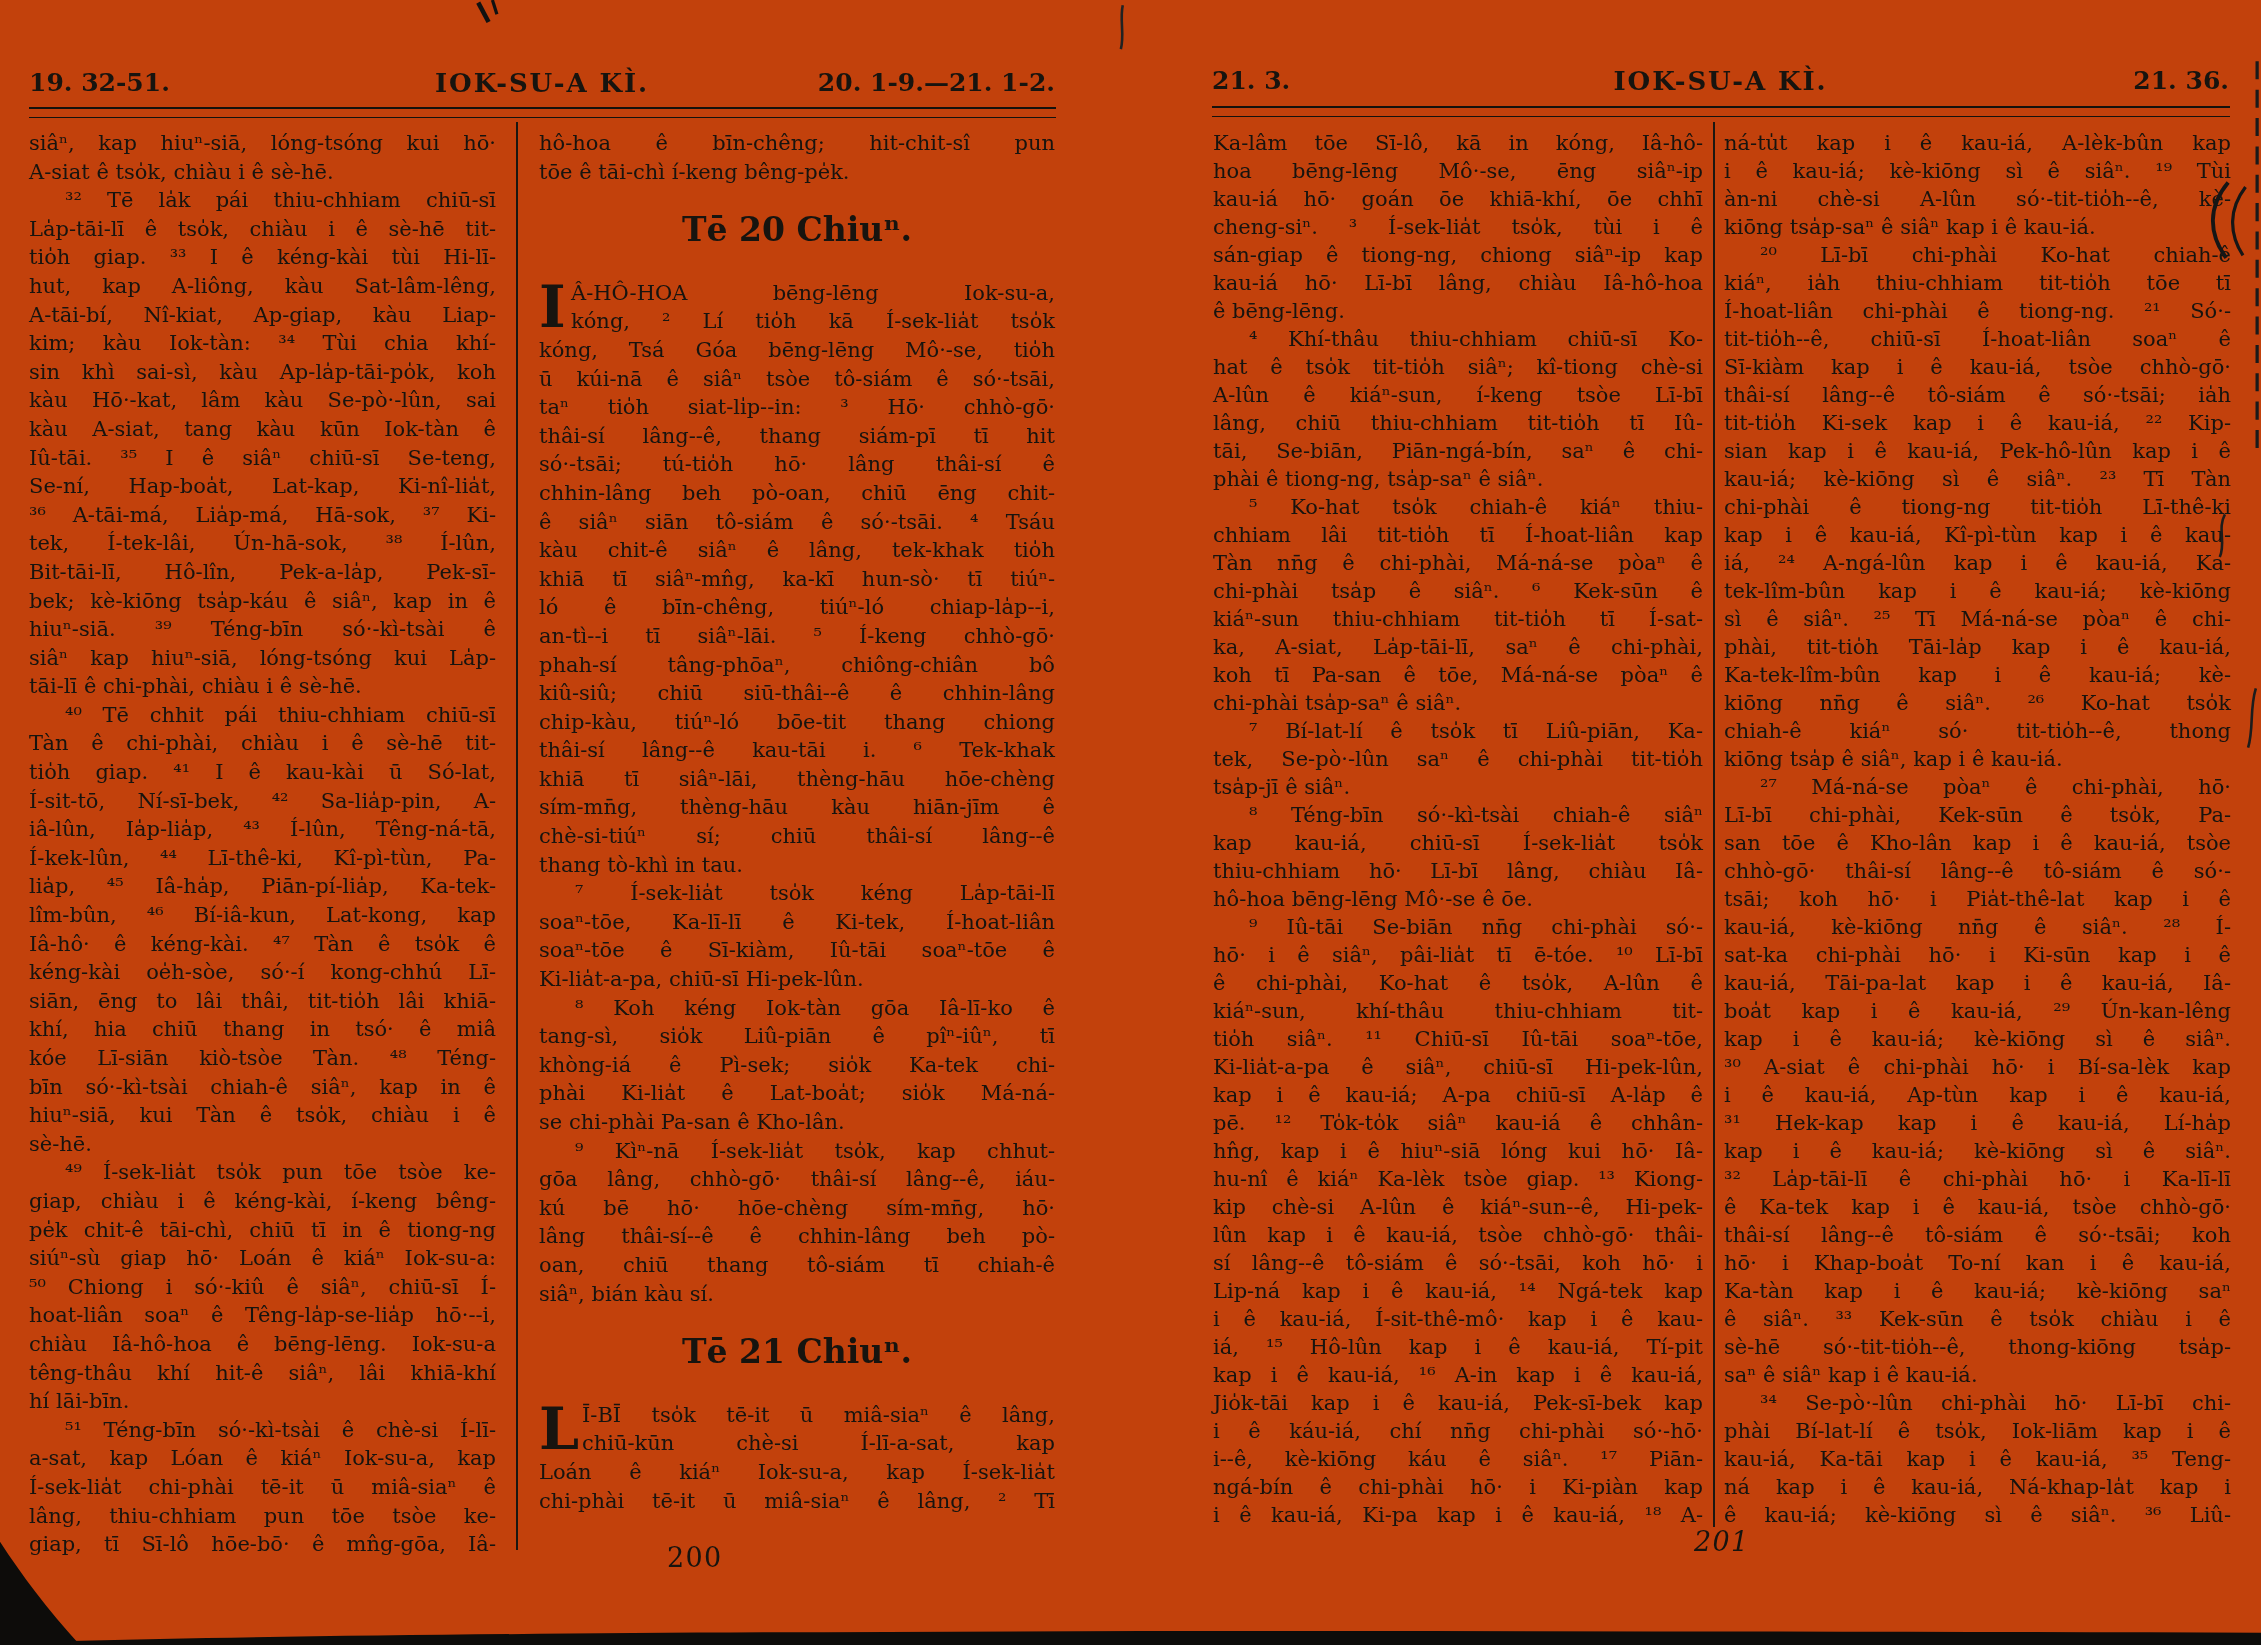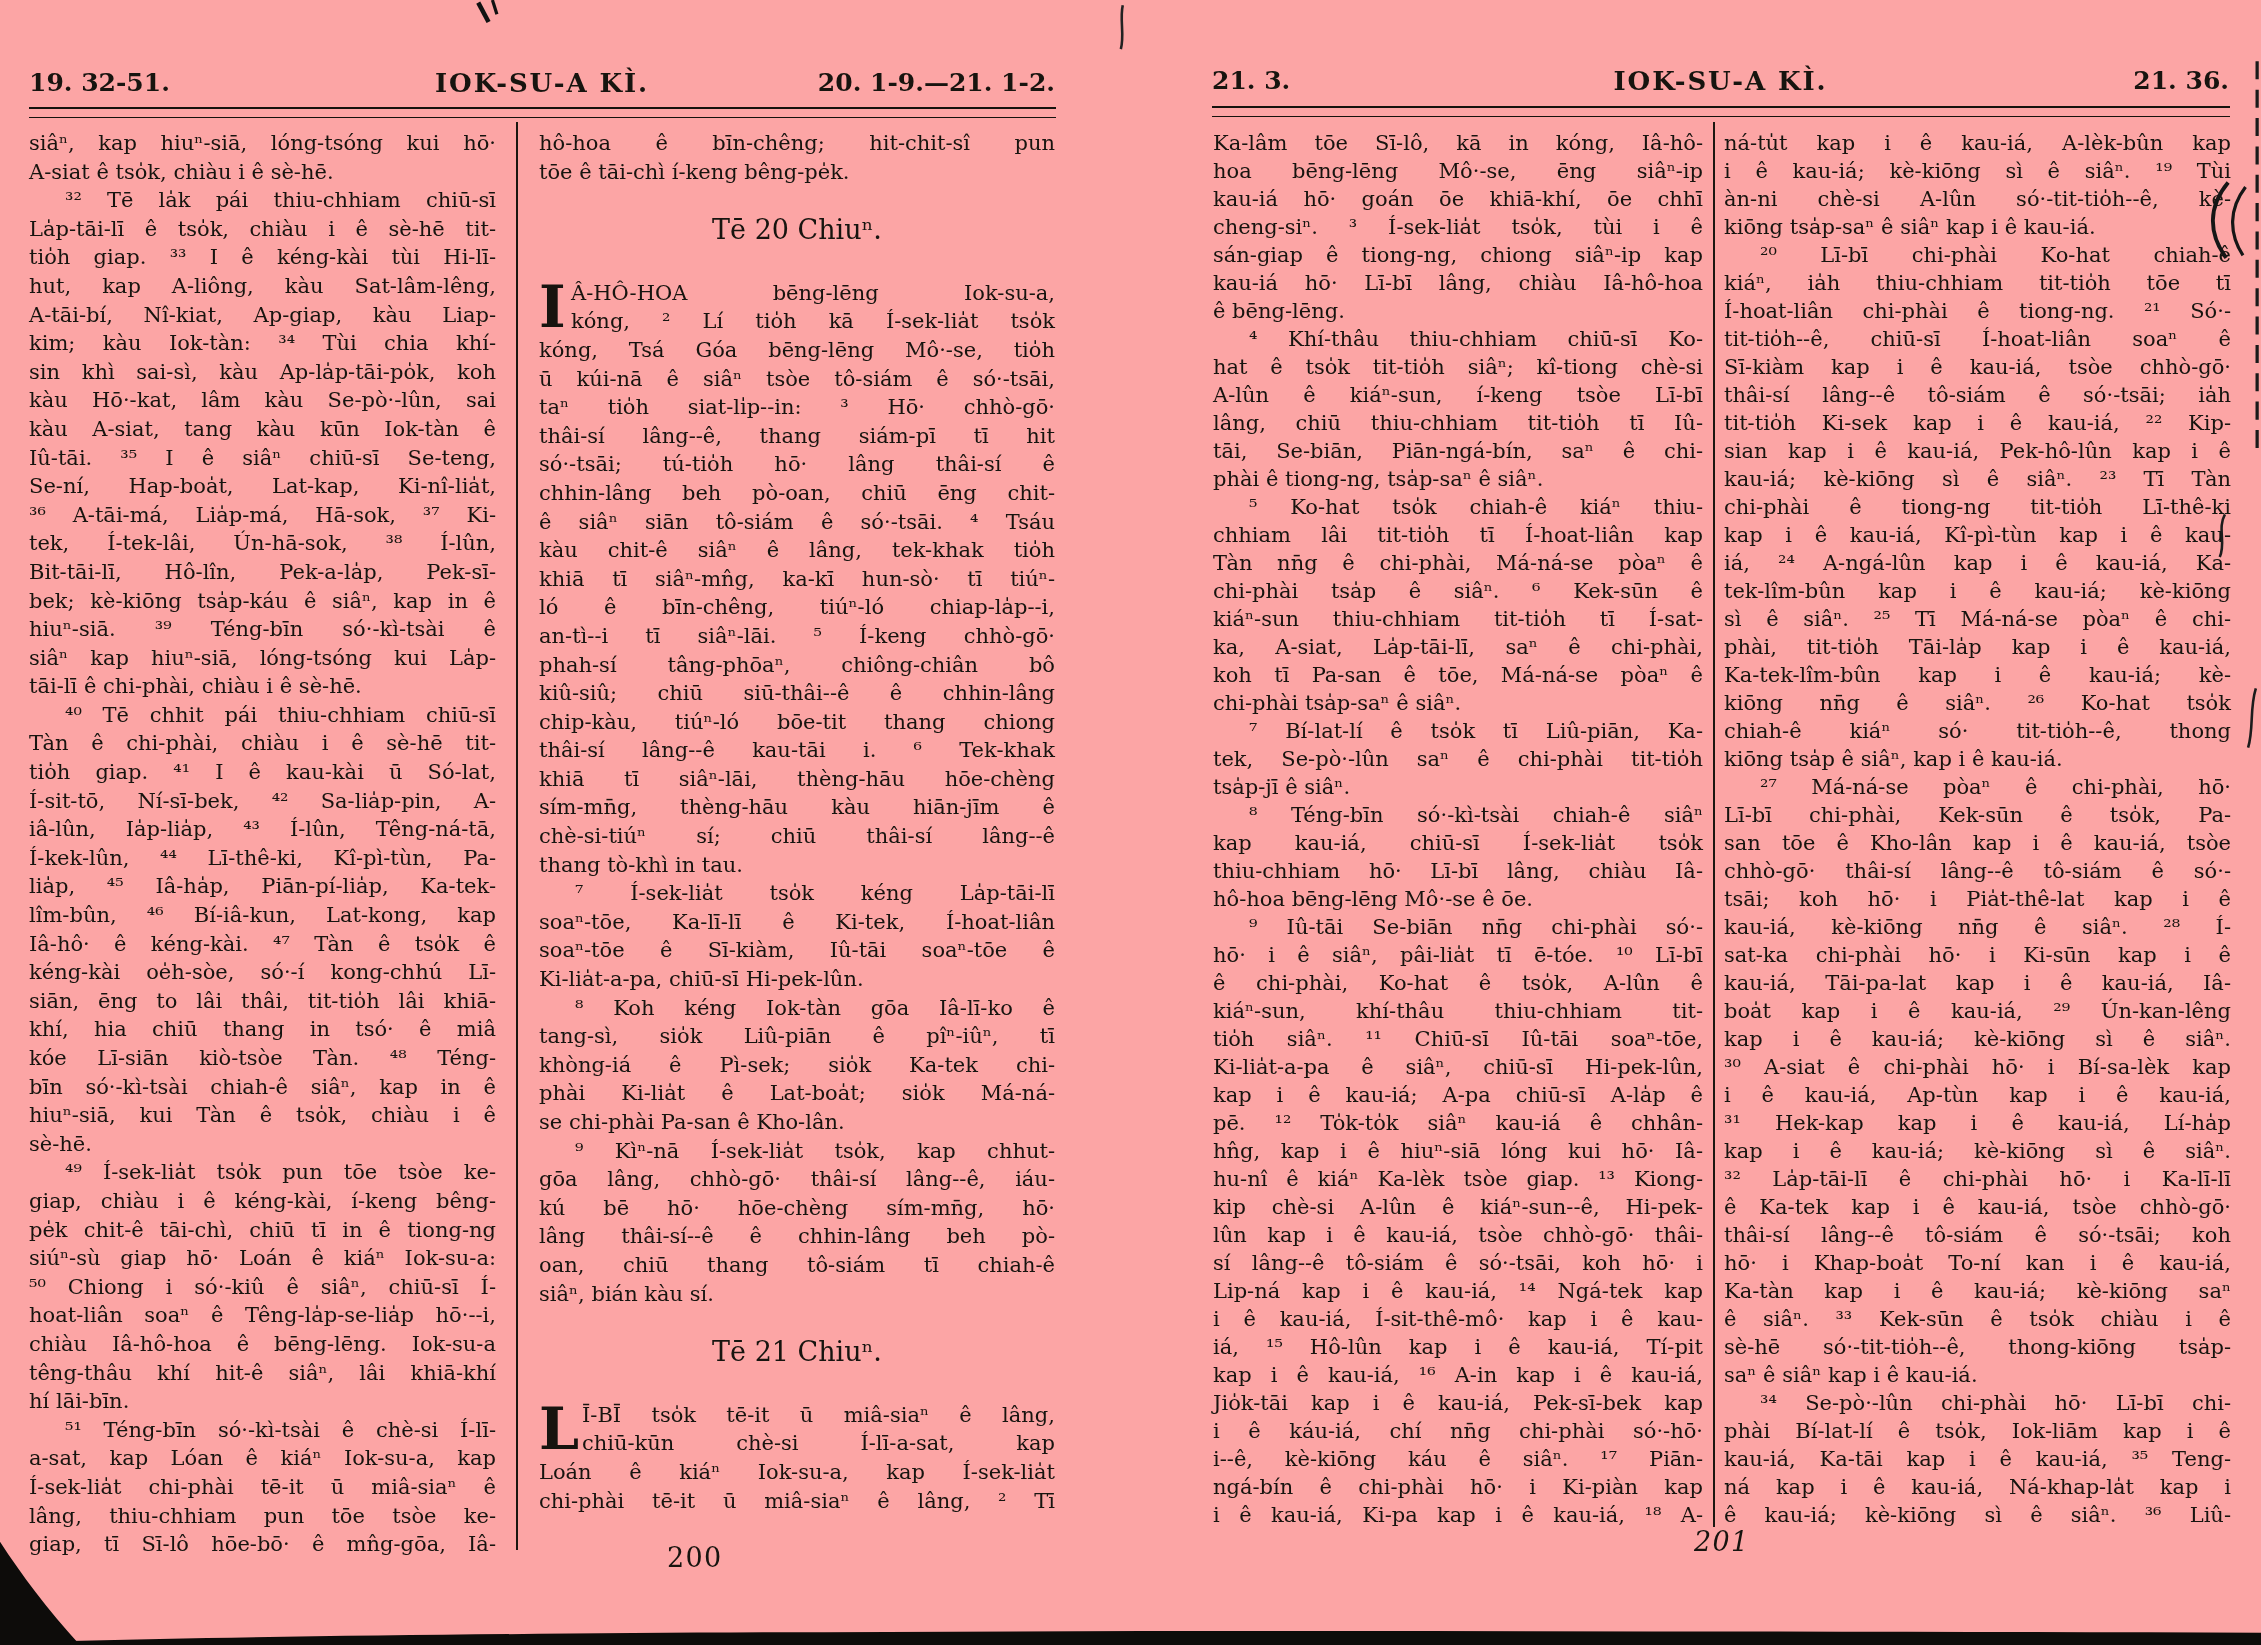--- a/index.html
+++ b/index.html
@@ -1,33 +1,33 @@
 <!DOCTYPE html>
 <html style="font-size:10.3px"><head>
 <meta charset="utf-8">
 <style>
   html,body{margin:0;padding:0;background:#e8e6e1;}
   .sheet{
     position:relative; width:2261px; height:1645px; overflow:hidden;
-    background:#fca5a5; color:#17140f;
+    background:#c2410c; color:#17140f;
     font-family:"DejaVu Serif","Liberation Serif",serif;
   }
   
   .pg-header{position:absolute; height:34px; font-weight:bold; font-size:25px; white-space:nowrap;}
   .pg-header .hl{position:absolute; left:0; top:0;}
   .pg-header .hc{position:absolute; left:50%; top:0; transform:translateX(-50%); letter-spacing:1.9px; font-size:26px;}
   .pg-header .hr{position:absolute; right:0; top:0;}
   .hdr-rule{position:absolute; height:8.4px; border-top:2.6px solid #15120d; border-bottom:1.9px solid #15120d;}
   
   .col{position:absolute; font-size:21px; line-height:28.6px;}
   .rp .col{line-height:28px;}
   .tl{text-align:justify; text-align-last:justify; white-space:normal;}
   .tle{text-align-last:left;}
   .ind{padding-left:36px;}
-  .chap{text-align:center; font-weight:normal; font-size:27px; margin:30px 0 34px 0; text-align-last:center;}
+  .chap{text-align:center; font-weight:bold; font-size:33px; margin:30px 0 34px 0; text-align-last:center;}
   .drop{position:relative;}
   .drop .cap{position:absolute; left:0; top:2.6px; font-weight:bold; font-size:57px; line-height:52px;}
   .drop.drop-I{padding-left:32px;}
   .drop.drop-L{padding-left:43px;}
   .drop .dl{text-align:justify; text-align-last:justify;}
   
   .vrule{position:absolute; width:1.9px; background:#1b1711;}
   
   .pgnum{position:absolute; font-size:27px; letter-spacing:1.3px;}
   .artifacts{position:absolute; left:0; top:0; pointer-events:none;}

